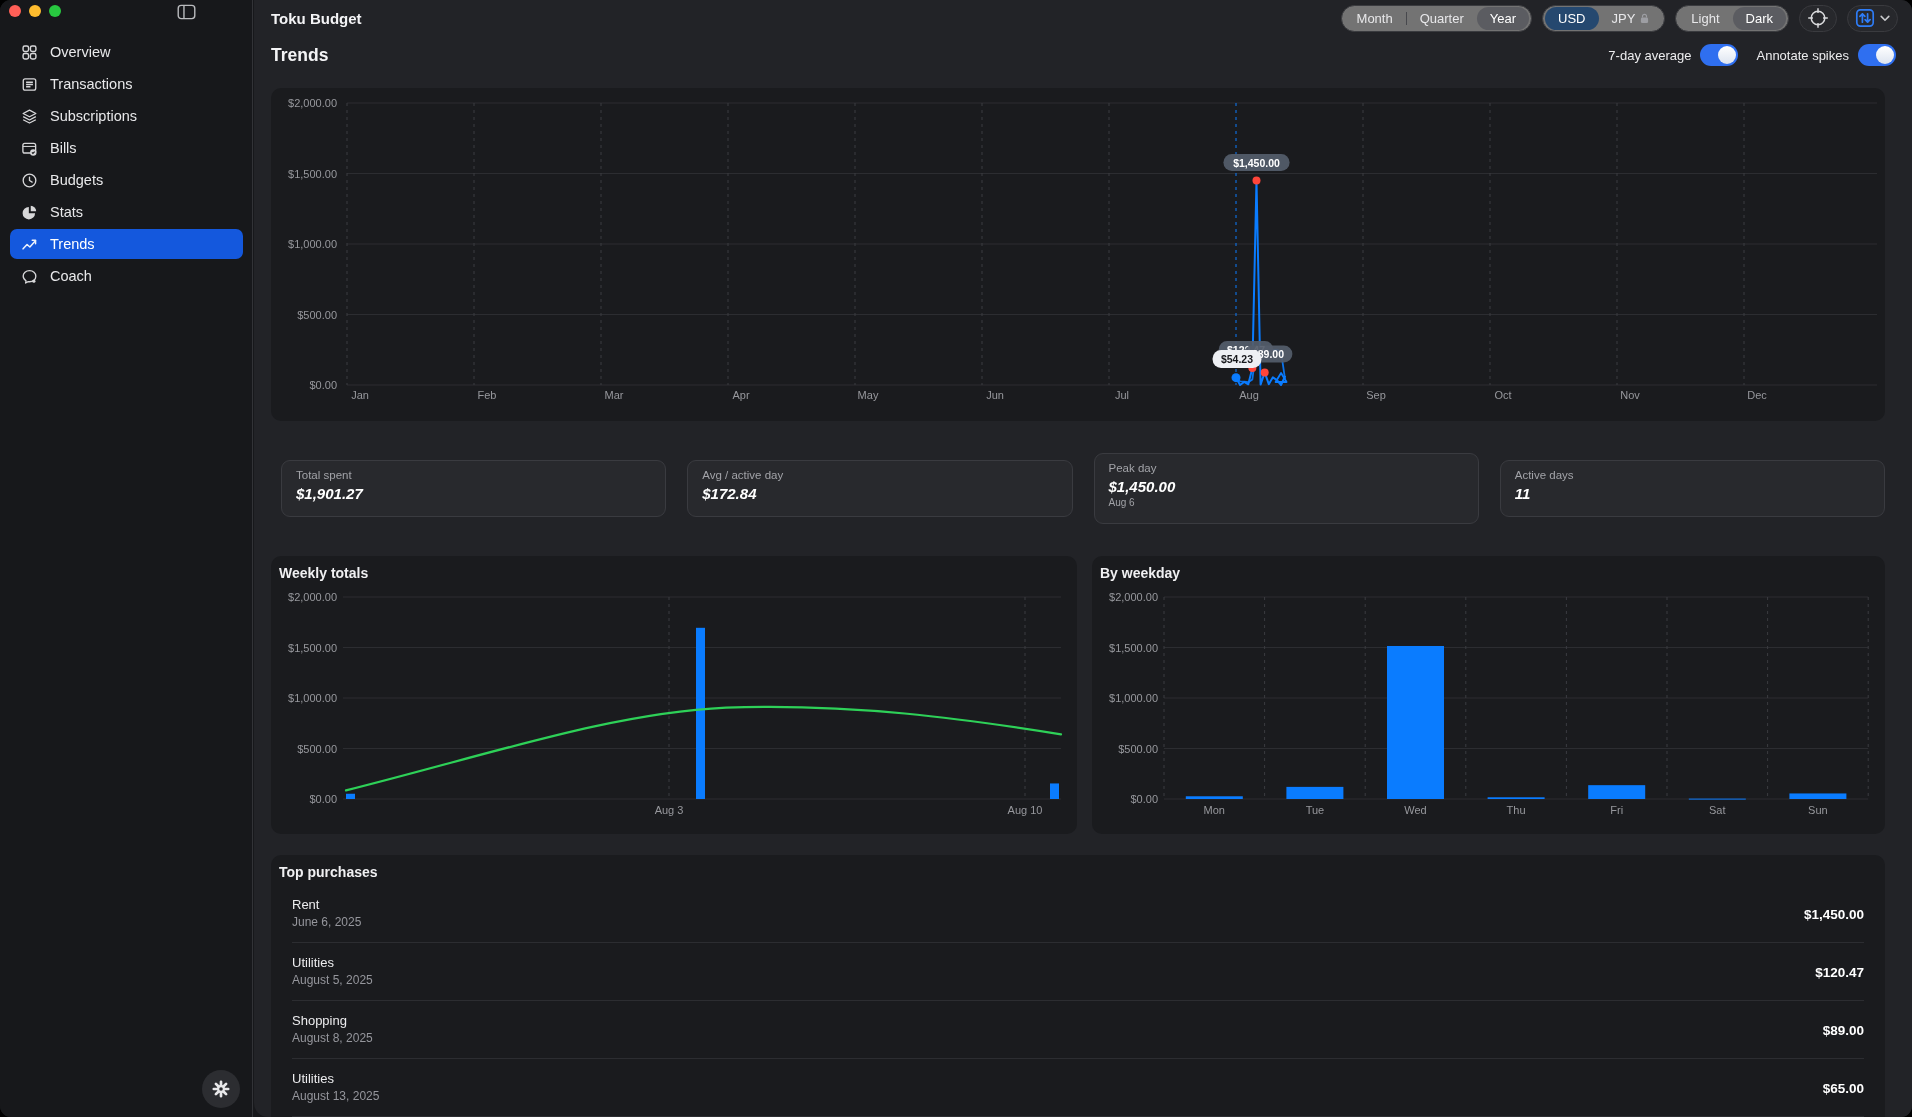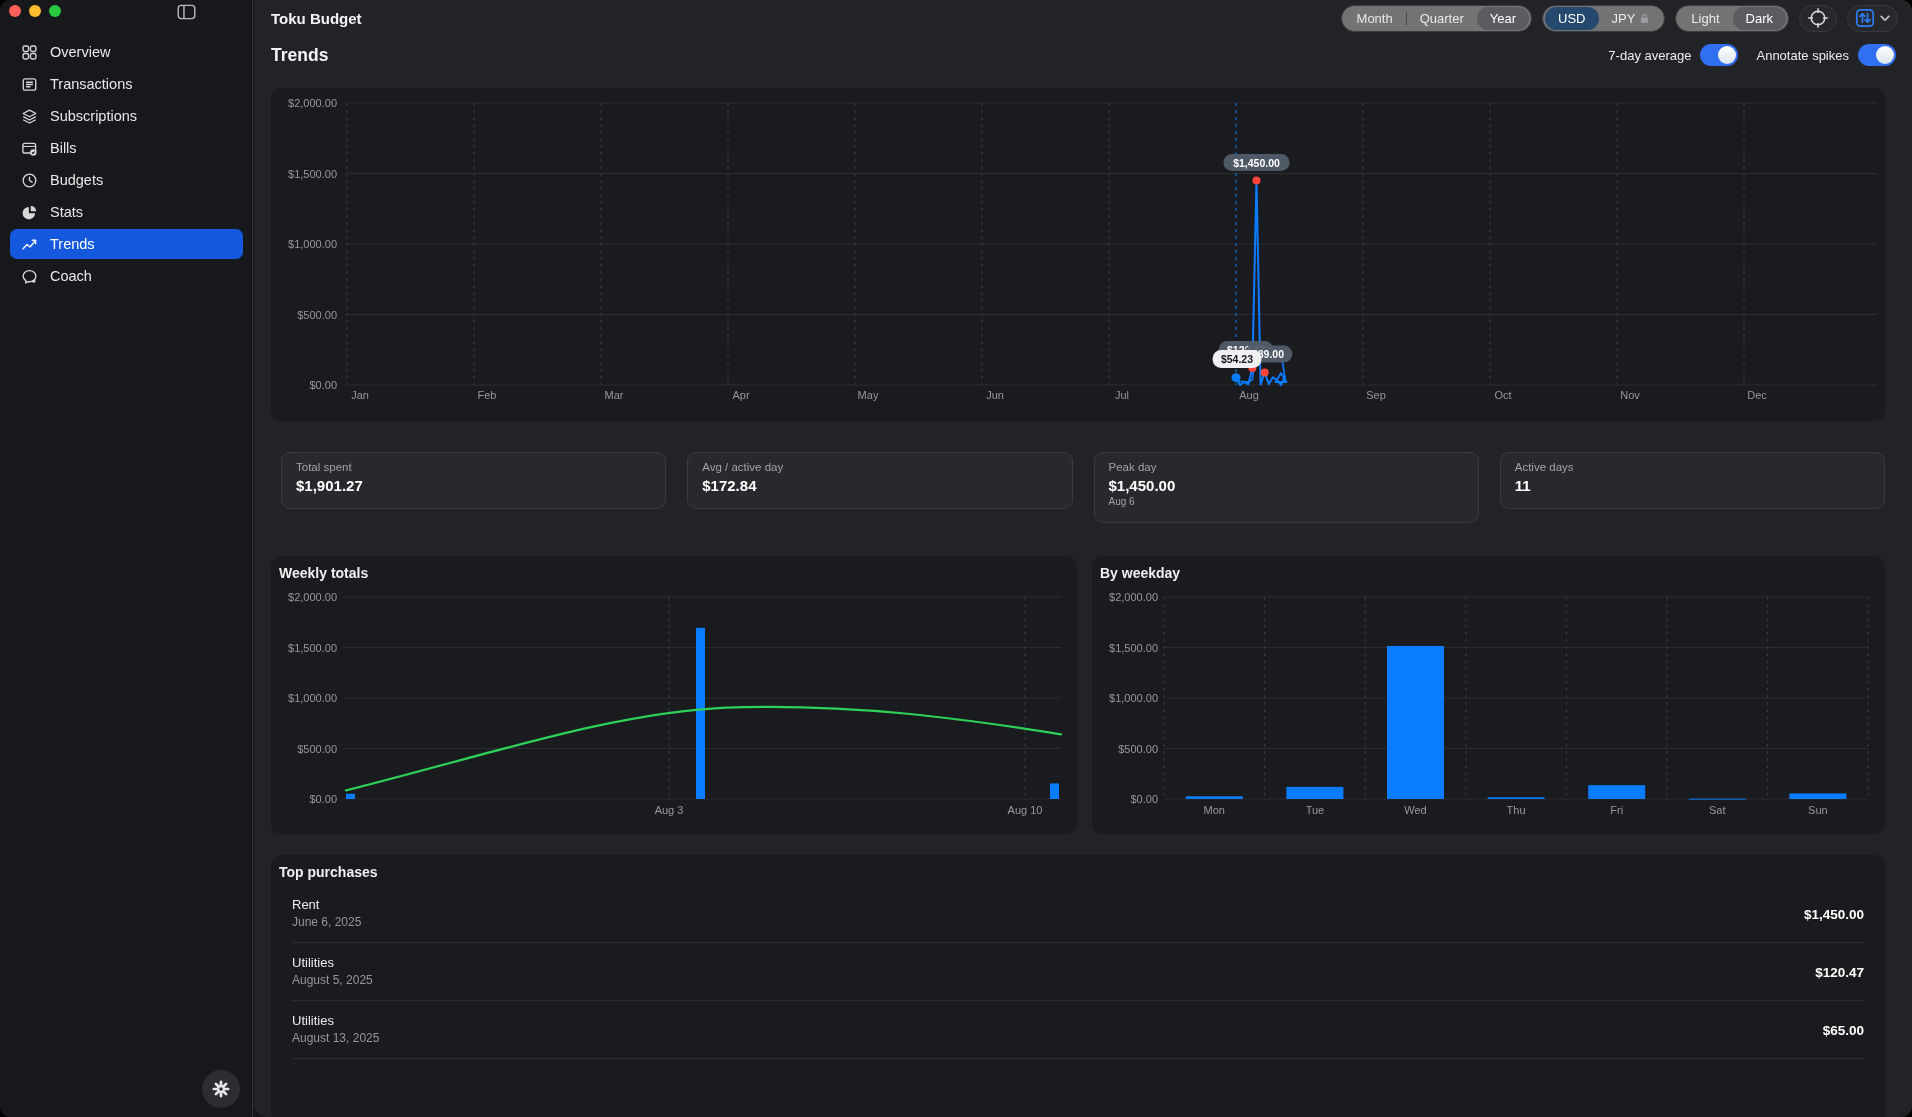--- a/index.html
+++ b/index.html
@@ -31,25 +31,25 @@
   .page-head h1{margin:0;font-size:17.5px;font-weight:700;color:#f4f4f6;}
   .toggles{margin-left:auto;display:flex;align-items:center;gap:18px;}
   .tgroup{display:flex;align-items:center;gap:9px;}
   .tgroup .tlabel{font-size:13px;color:#ececee;}
   .tog{width:38px;height:22px;border-radius:11px;background:#2f6ff0;position:relative;}
   .tog::after{content:"";position:absolute;right:2px;top:2px;width:18px;height:18px;border-radius:50%;background:linear-gradient(#ffffff,#dde4f0);}
   .panel{position:absolute;background:#1a1b1e;border-radius:10px;}
   .panel h3{position:absolute;top:9px;left:8px;margin:0;font-size:14px;font-weight:700;color:#f0f0f2;z-index:2;}
   .main-chart{left:17px;top:88px;width:1614px;height:333px;}
   .chartbox{position:absolute;inset:0;}
-  .cards{position:absolute;left:27px;top:452px;width:1604px;height:72px;display:flex;gap:21px;}
+  .cards{position:absolute;left:27px;top:452px;width:1604px;height:72px;display:flex;gap:21px;align-items:center;}
   .card{flex:1;background:#28292d;border:1px solid #3a3b40;border-radius:9px;height:57px;padding:8px 14px;box-sizing:border-box;}
   .card.tall{height:71px;}
   .card .clabel{font-size:11.5px;color:#a2a3a8;}
-  .card .cvalue{font-size:15px;font-weight:700;color:#fff;margin-top:4px;}
+  .card .cvalue{font-size:15px;font-weight:700;color:#fff;margin-top:4px;font-style:italic;}
   .card .csub{font-size:10px;color:#a2a3a8;margin-top:2px;}
   .weekly{left:17px;top:556px;width:806px;height:278px;}
   .weekday{left:838px;top:556px;width:793px;height:278px;}
   .purchases{left:17px;top:855px;width:1614px;height:300px;}
   .rows{position:absolute;top:30px;left:21px;right:21px;}
   .p-row{position:relative;padding:12px 0 13px;}
   .p-row + .p-row{border-top:1px solid #2c2d31;}
   .p-row .name{font-size:13px;color:#ececee;}
   .p-row .date{font-size:12px;color:#95969c;margin-top:3px;}
   .p-row .amt{position:absolute;right:0;top:50%;transform:translateY(-50%);font-weight:700;font-size:13.5px;color:#fff;}
@@ -384,20 +384,25 @@
             <div class="name">Rent</div>
             <div class="date">June 6, 2025</div>
             <div class="amt">$1,450.00</div>
           </div>
           <div class="p-row">
             <div class="name">Utilities</div>
             <div class="date">August 5, 2025</div>
             <div class="amt">$120.47</div>
           </div>
           <div class="p-row">
+            <div class="name">Shopping</div>
+            <div class="date">August 8, 2025</div>
+            <div class="amt">$89.00</div>
+          </div>
+          <div class="p-row">
             <div class="name">Utilities</div>
             <div class="date">August 13, 2025</div>
             <div class="amt">$65.00</div>
           </div>
           <div class="p-row"></div>
         </div>
     </section>
   </main>
 </div>
 

